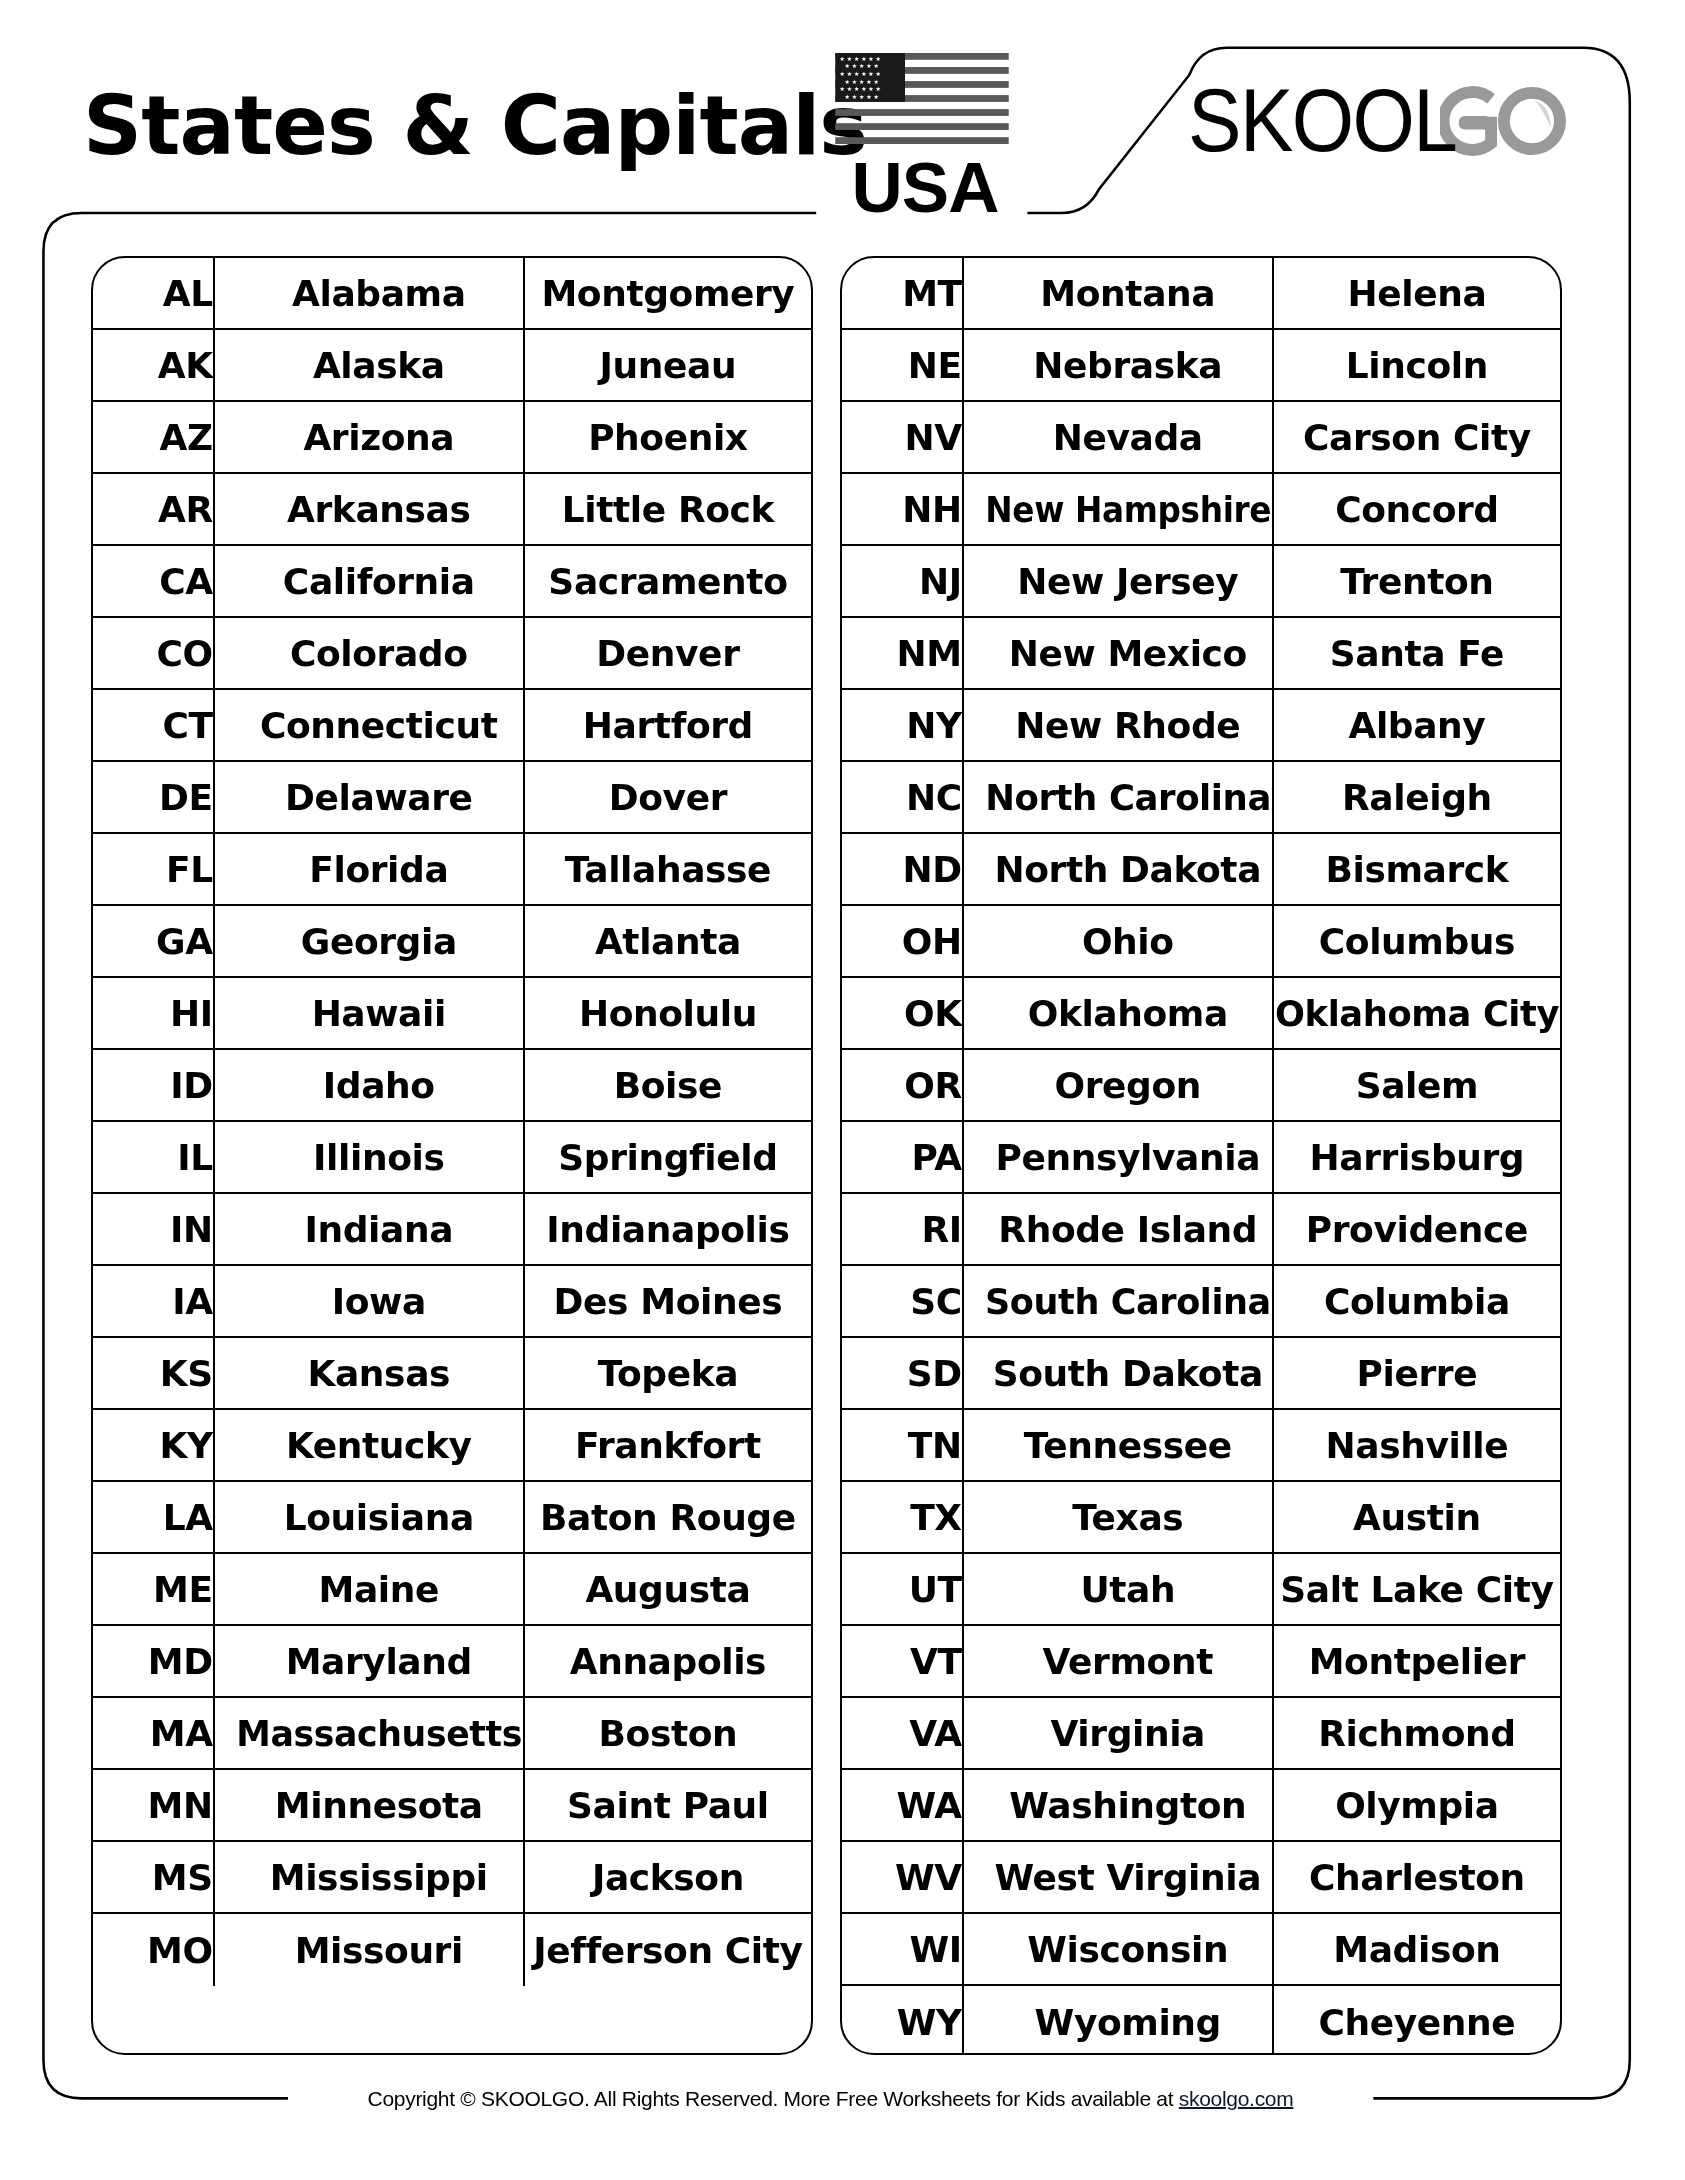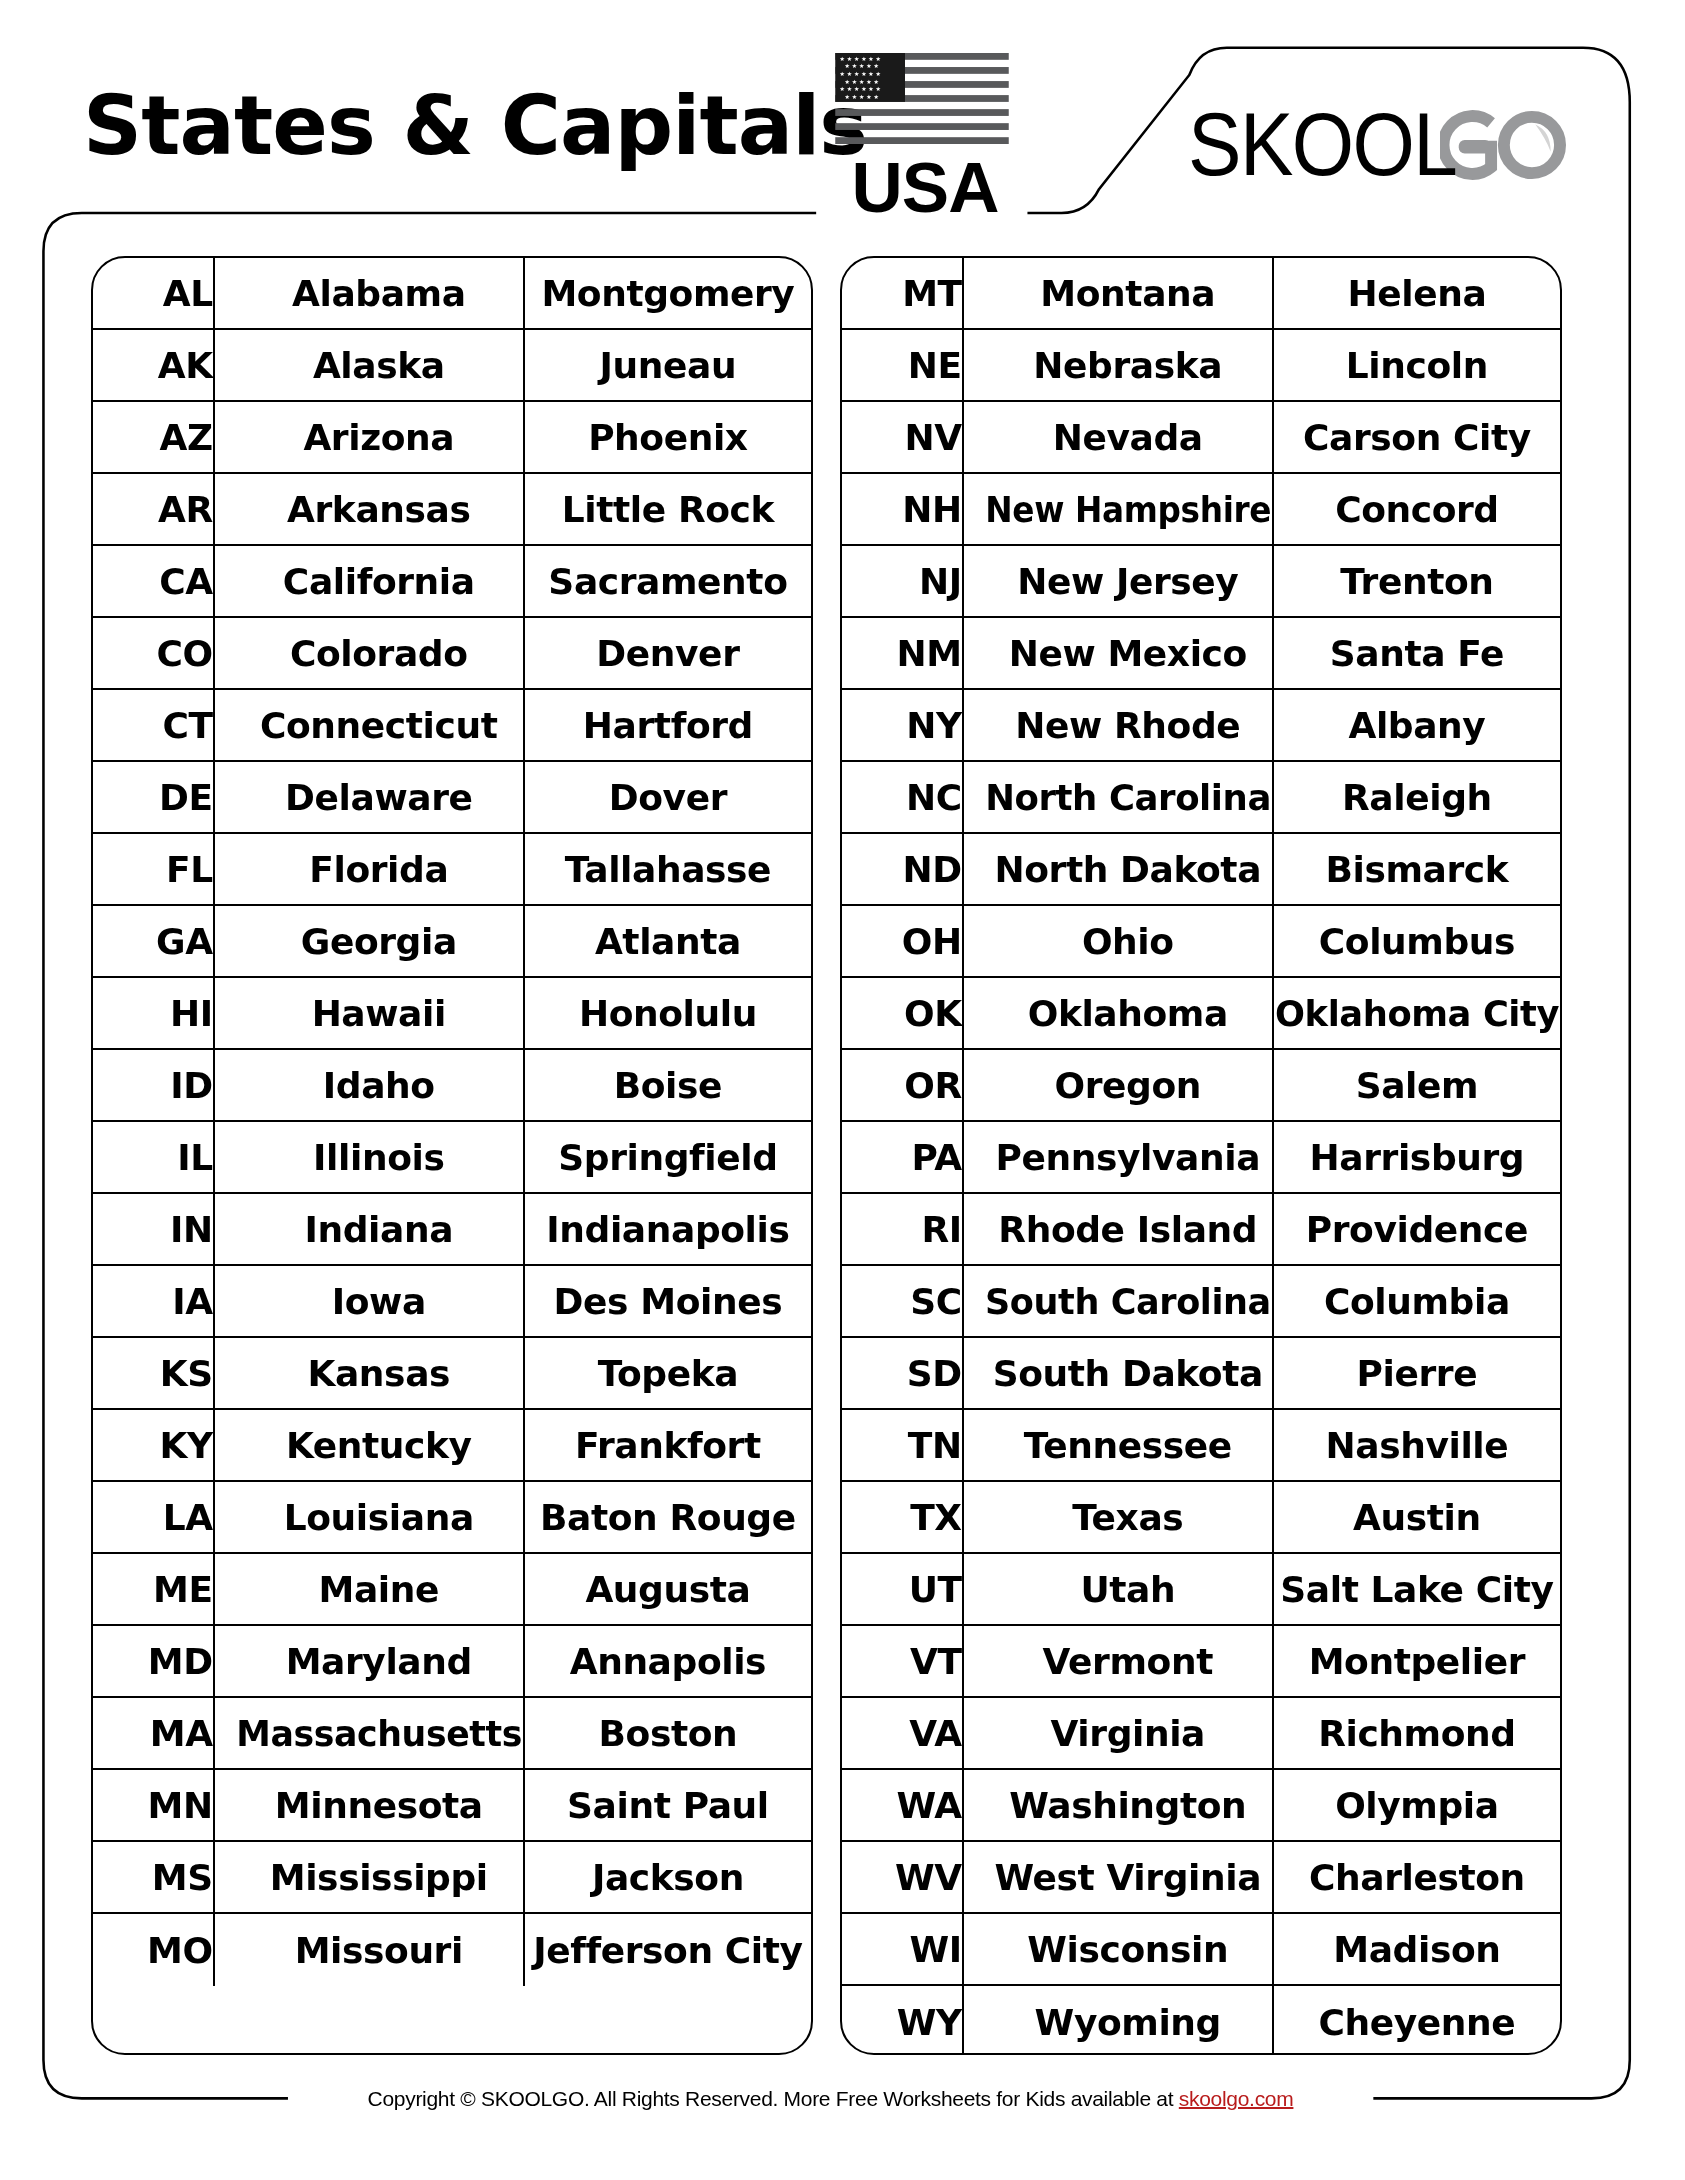--- a/index.html
+++ b/index.html
@@ -5,42 +5,42 @@
   html, body { margin: 0; padding: 0; background: #ffffff; }
   body { width: 1686px; height: 2181px; position: relative; overflow: hidden;
          font-family: "DejaVu Sans", sans-serif; color: #000; }
   .abs { position: absolute; }
   #frame-svg { position: absolute; left: 0; top: 0; }
   .title { left: 83px; top: 75px; font-size: 82px; font-weight: bold; line-height: 102px;
            letter-spacing: -0.9px; white-space: nowrap; font-family: "DejaVu Sans", sans-serif; }
   .flag { left: 835px; top: 53px; width: 174px; height: 91px; }
   .usa { left: 840px; top: 152px; width: 170px; text-align: center; font-size: 71px; font-weight: bold;
          line-height: 72px; font-family: "Liberation Sans", sans-serif; letter-spacing: -0.9px; }
-  .logo { left: 1188px; top: 102px; height: 85px; display: flex; align-items: center; }
+  .logo { left: 1188px; top: 78px; height: 85px; display: flex; align-items: center; }
   .logo-skool { font-family: "Liberation Sans", sans-serif; font-weight: normal; font-size: 89px;
                 letter-spacing: -1.7px; color: #000; transform: scaleX(0.9); transform-origin: left center;
                 line-height: 85px; display: inline-block; width: 252px; white-space: nowrap; }
   .logo-go { width: 126px; height: 72px; }
   .tbl { position: absolute; top: 256px; width: 722px; height: 1799px; box-sizing: border-box;
          border: 2.6px solid #000; border-radius: 34px; overflow: hidden; }
   .tbl-left { left: 91px; }
   .tbl-right { left: 840px; }
   .row { display: flex; height: 72px; box-sizing: border-box; border-bottom: 2.6px solid #000; }
   .row:last-child { border-bottom: none; }
   .cell { display: flex; align-items: center; justify-content: center; box-sizing: border-box;
           font-size: 36px; font-weight: bold; white-space: nowrap; overflow: hidden;
           font-family: "DejaVu Sans", sans-serif; letter-spacing: -0.4px; }
   .c-abbr { width: 125px; border-right: 2.6px solid #000; justify-content: flex-end; }
   .c-state { width: 298px; border-right: 2.6px solid #000; margin-left: 20px; }
   .c-cap { width: 294px; }
   .cell span { display: inline-block; }
   .footer { left: 288px; top: 2084px; width: 1085px; text-align: center; font-size: 21px;
             line-height: 29px; font-family: "Liberation Sans", sans-serif; white-space: nowrap;
             letter-spacing: -0.3px; }
-  .footer a { color: #b91c1c; text-decoration: underline; text-decoration-thickness: 1.7px; }
+  .footer a { color: #0f172a; text-decoration: underline; text-decoration-thickness: 1.7px; }
 </style>
 </head>
 <body>
 
 <svg id="frame-svg" width="1686" height="2181" viewBox="0 0 1979 2560">
   <path d="M958 250 L96 250 Q51 250 51 295 L51 2418 Q51 2463 96 2463 L338 2463" fill="none" stroke="#000" stroke-width="3"></path>
   <path d="M1612 2463 L1868 2463 Q1913 2463 1913 2418 L1913 120 Q1913 56 1858 56 L1440 56 Q1408 56 1396 88 L1290 222 Q1276 250 1246 250 L1206 250" fill="none" stroke="#000" stroke-width="3"></path>
 </svg>
 
 <div class="abs title">States &amp; Capitals</div>

